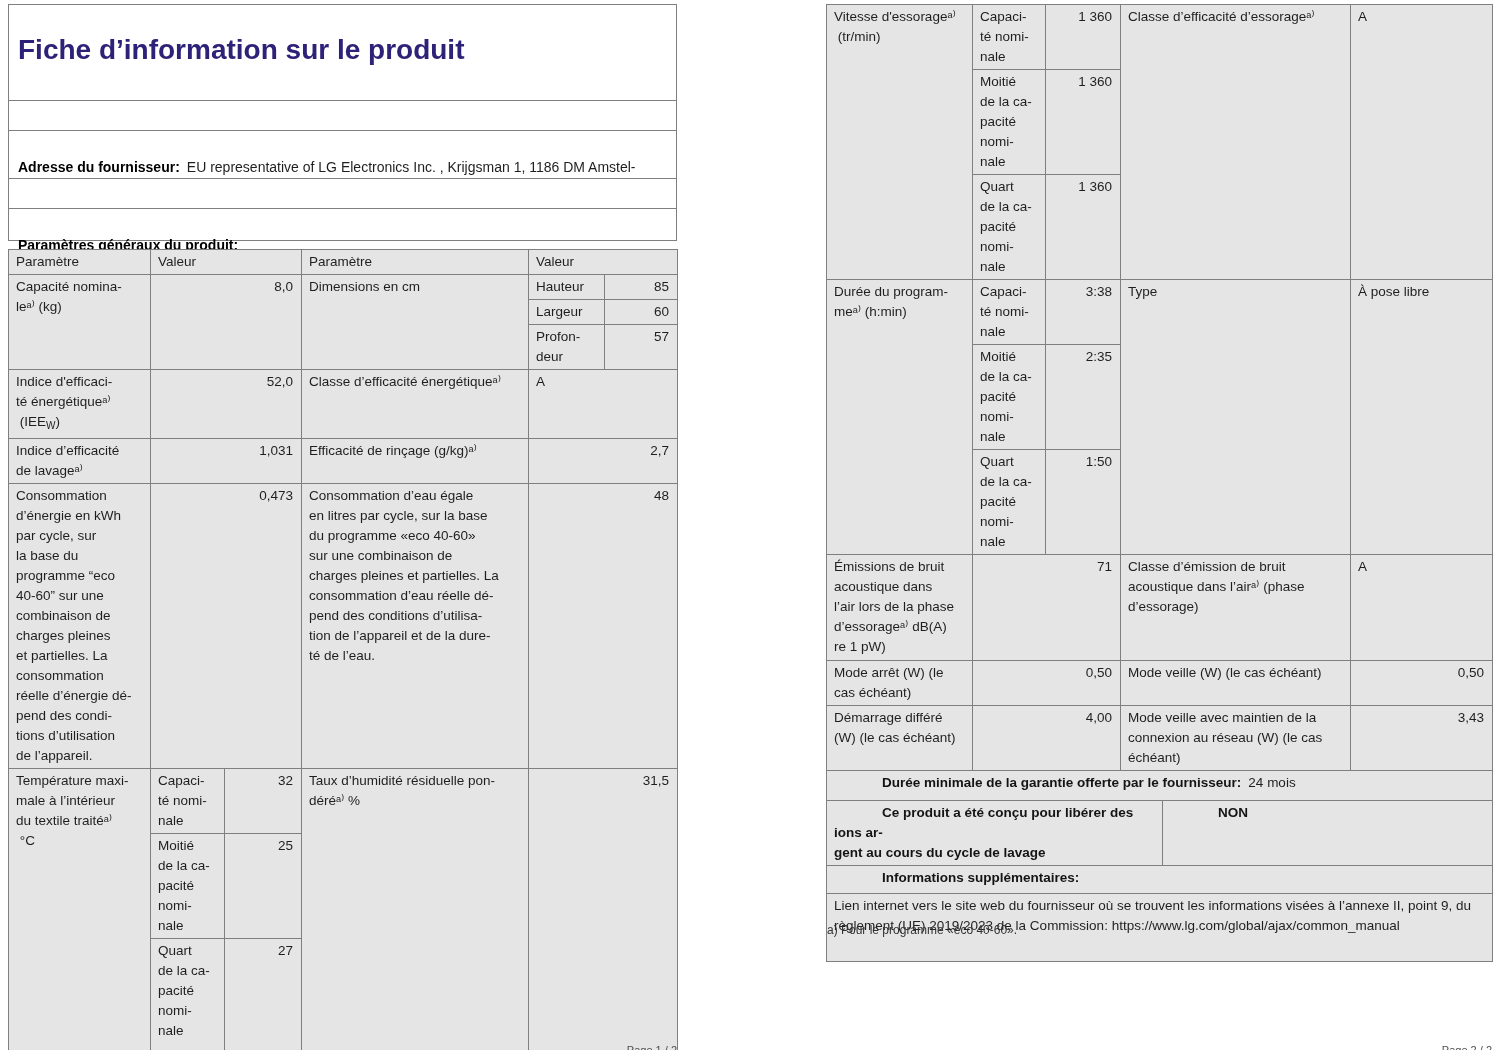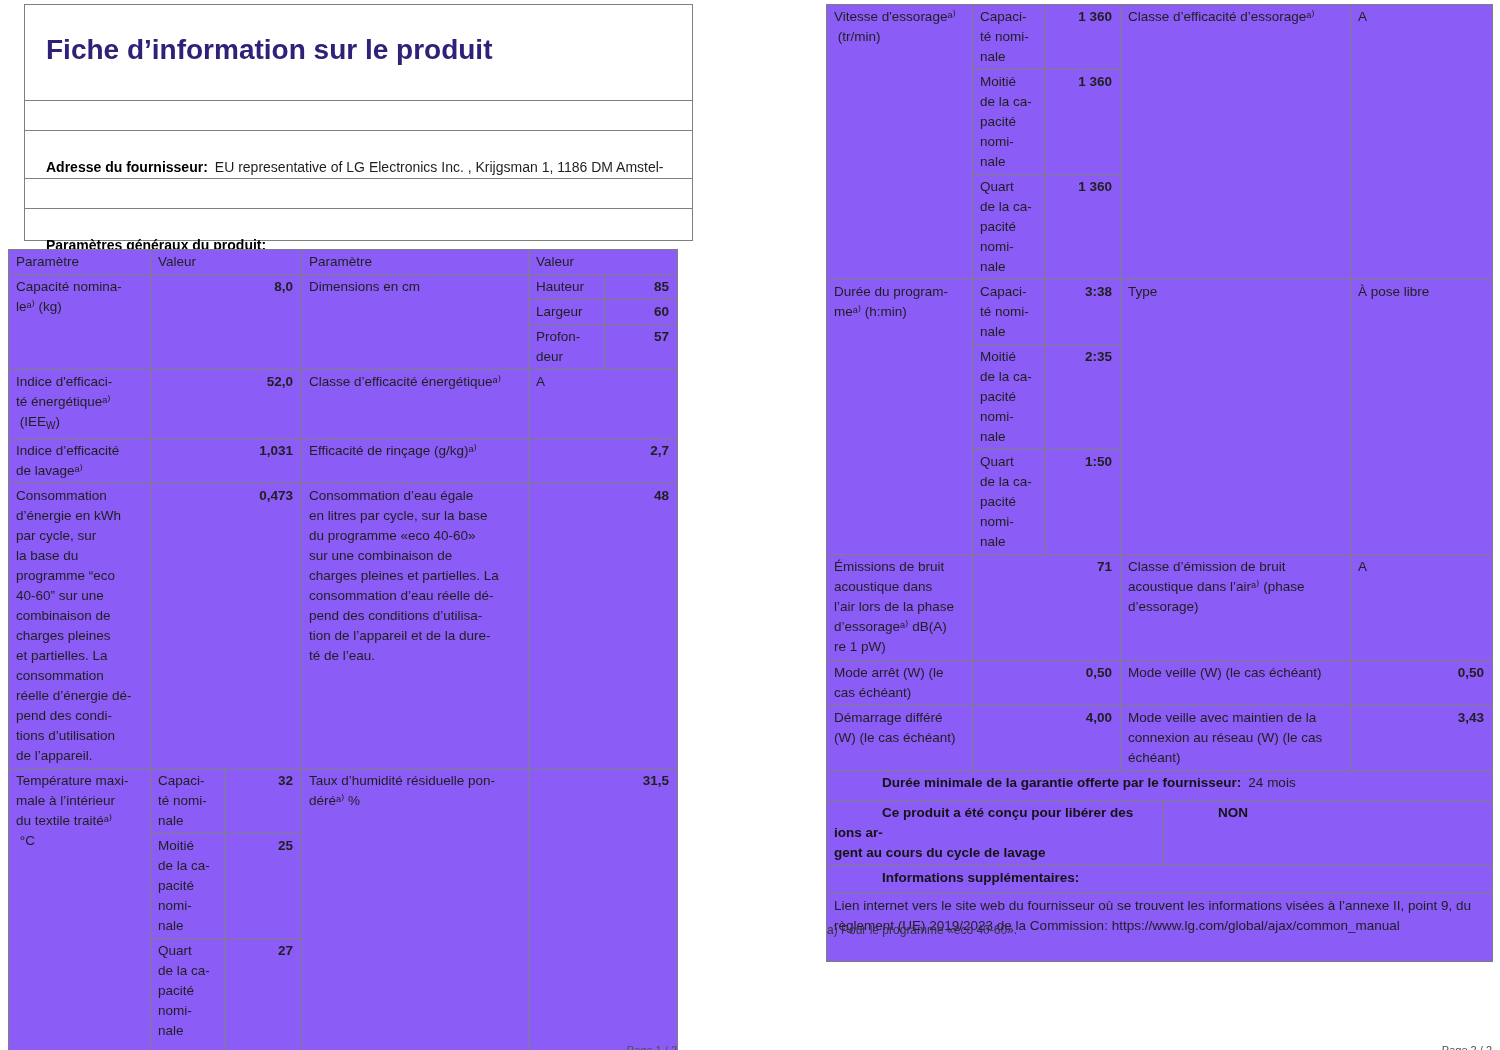--- a/index.html
+++ b/index.html
@@ -2,38 +2,38 @@
 <html><head>
 <meta charset="utf-8">
 <style>
   html,body{margin:0;padding:0;background:#fff;}
   .canvas{
     position:relative;width:1500px;height:1050px;background:#ffffff;
     font-family:"Liberation Sans","DejaVu Sans",sans-serif;color:#1f1f1f;overflow:hidden;
   }
   .box{
     position:absolute;left:8px;width:669px;border:1px solid #7f7f7f;box-sizing:border-box;
-    padding:3px 21px;font-size:14px;line-height:22px;white-space:pre-line;background:#fff;margin-left:16px;
+    padding:3px 9px;font-size:14px;line-height:22px;white-space:pre-line;background:#fff;
   }
   .lbl{font-weight:bold;color:#000000;}
   .val{margin-left:7px;}
   .doc-title{
     font-size:28px;font-weight:bold;color:#2d2178;line-height:34px;
     margin:3px 0 9px 0;white-space:normal;
   }
   .reg{font-size:14px;line-height:23px;color:#2b2b2b;}
   table.ptable{
     position:absolute;border-collapse:collapse;table-layout:fixed;
-    font-size:13.5px;line-height:20px;color:#1f1f1f;background:#8b5cf6;
+    font-size:13.5px;line-height:20px;color:#1f1f1f;background:#e5e5e5;
   }
   .ptable td{
     border:1px solid #7f7f7f;vertical-align:top;padding:2px 7px;
     white-space:pre-line;overflow:hidden;
   }
-  .ptable td.num{text-align:right;padding-right:8px;font-weight:bold;}
+  .ptable td.num{text-align:right;padding-right:8px;}
   .b{font-weight:bold;color:#141414;margin-left:48px;}
   .subw{font-size:10px;vertical-align:-3px;}
   td.wrapcell{white-space:normal;overflow-wrap:anywhere;}
   .pagenum{position:absolute;font-size:11px;color:#4f4f4f;margin-top:12px;}
   .footnote{position:absolute;font-size:12px;color:#333333;}
 </style>
 </head>
 <body>
 
 <div class="canvas">

